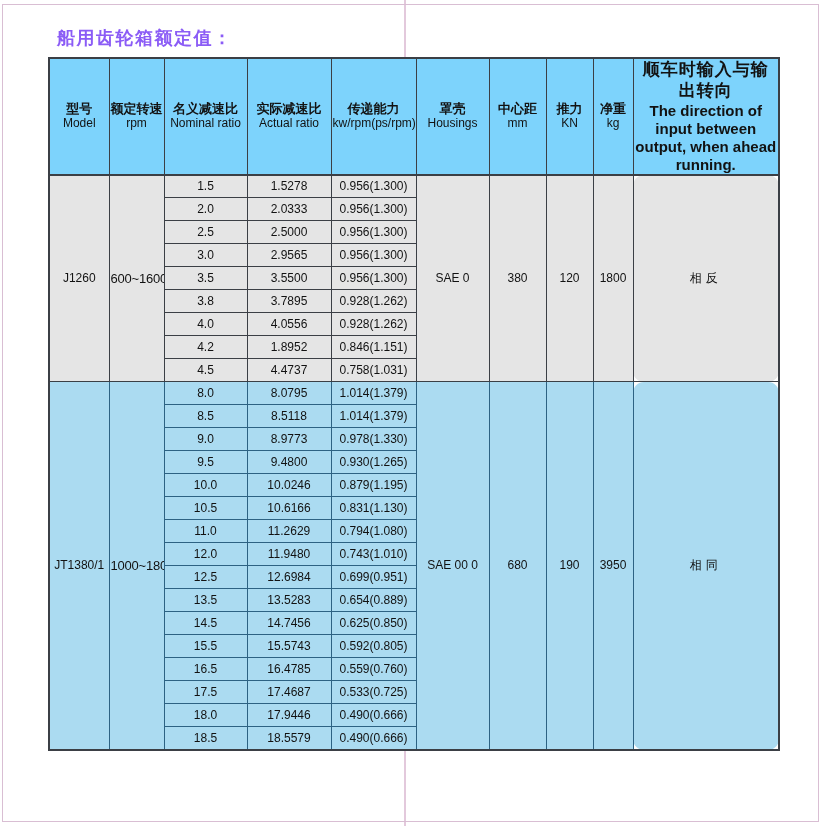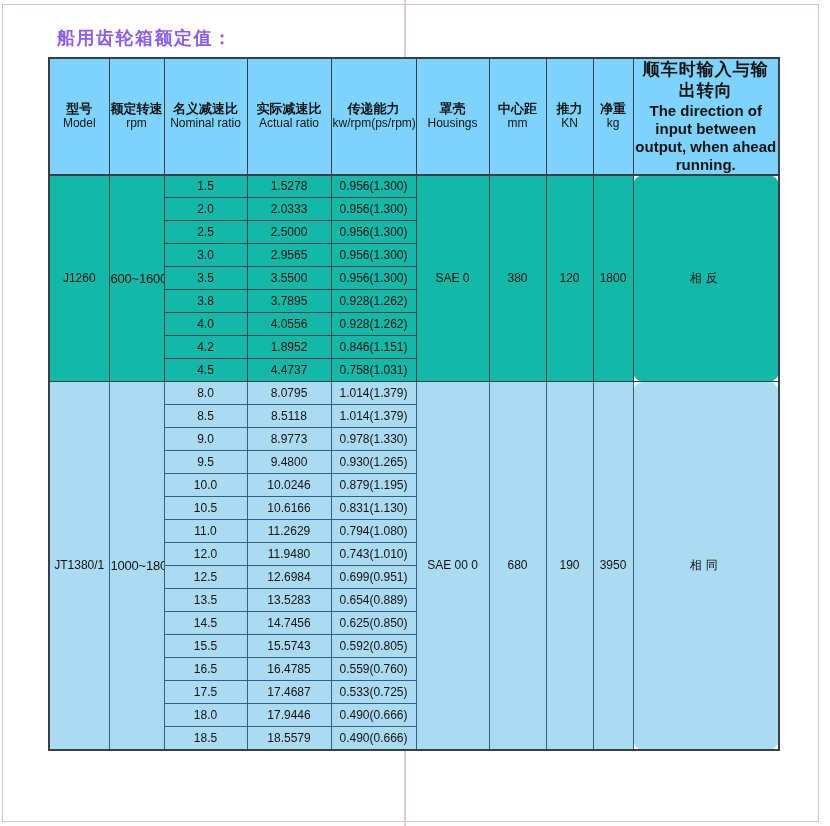--- a/index.html
+++ b/index.html
@@ -43,21 +43,21 @@
   .hz { font-size: 13px; font-weight: bold; line-height: 1.25; }
   .he { font-size: 12px; font-weight: normal; line-height: 1.15; }
   th.dir-h .hz { font-size: 17px; letter-spacing: 1px; }
   th.dir-h .he { font-size: 15px; font-weight: bold; line-height: 1.2; }
 
   tbody tr { height: 23px; }
   td { font-size: 12px; }
   td.cell-rpm { font-size: 13px; letter-spacing: -0.2px; }
   td.cell-model { font-size: 12px; }
   td.cell-direction { font-size: 12px; letter-spacing: 4px; border-radius: 11px; }
-  tr.group-white td { background: #14b8a6; }
+  tr.group-white td { background: #e5e5e5; }
   tr.group-blue td { background: #abdbf1; border-color: #2d6283; }
 </style>
 </head>
 <body>
 
 <div class="pink-line" id="center-line"></div>
 <div class="pink-line" id="frame-top"></div>
 <div class="pink-line" id="frame-bottom"></div>
 <div class="pink-line" id="frame-left"></div>
 <div class="pink-line" id="frame-right"></div>

